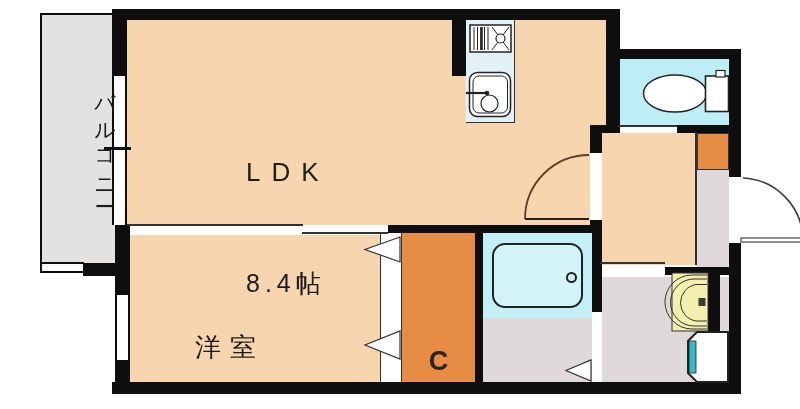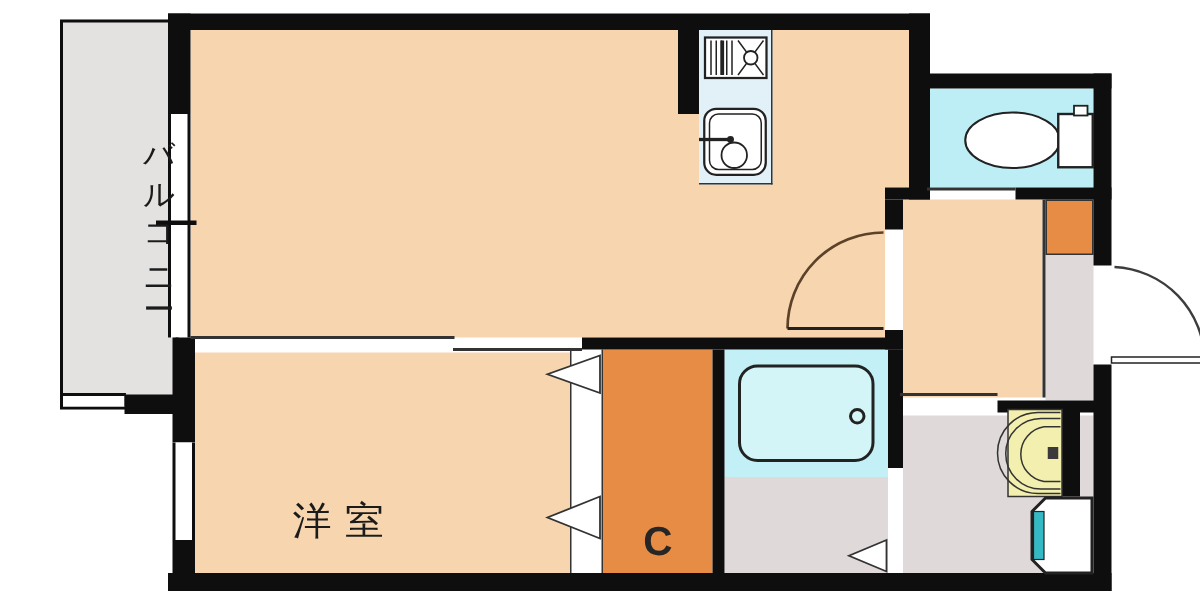--- a/index.html
+++ b/index.html
@@ -161,20 +161,24 @@
     </g>
 
     <g>
       <rect x="592" y="312" width="10" height="66" fill="#fff"></rect>
       <polygon points="591,360 591,381 566,370.5" fill="#fff" stroke="#333" stroke-width="1.2"></polygon>
     </g>
   </svg>
 
   <div class="lbl" id="balcony-label">バルコニー</div>
 
+  <div class="lbl" id="ldk-label">
+    <div>LDK</div>
+    <div id="ldk-size">8.4帖</div>
+  </div>
 
   <div class="lbl" id="west-label">
     <div>洋室</div>
     
   </div>
 
   <div class="lbl" id="cl-label">
     <div>C</div>
     
   </div>

